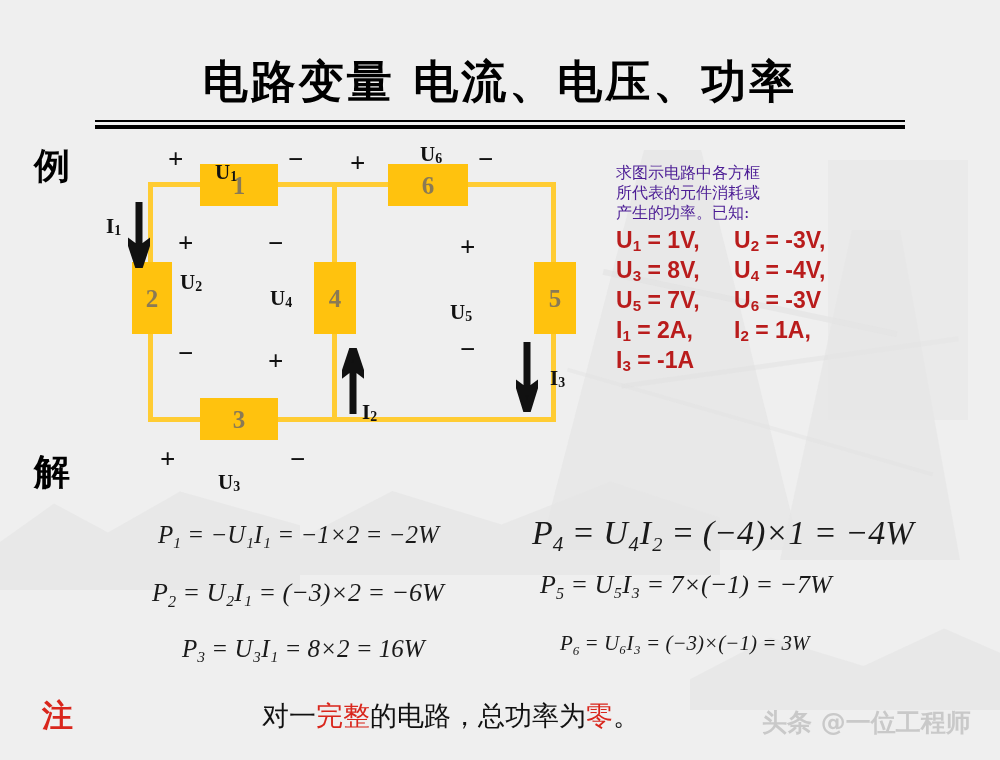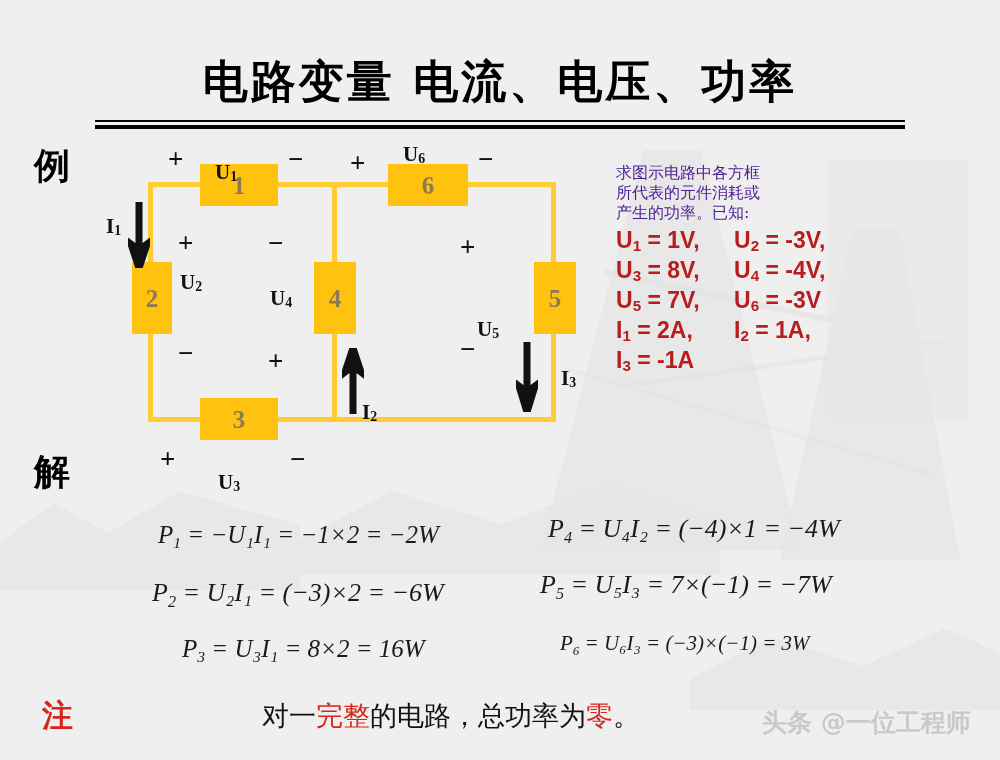--- a/index.html
+++ b/index.html
@@ -184,21 +184,21 @@
   }
   .eq sub {
     font-size: 0.62em;
     font-style: italic;
     vertical-align: -0.35em;
   }
 
   #eq-p1 { left: 158px; top: 521px; font-size: 25px; }
   #eq-p2 { left: 152px; top: 578px; font-size: 26px; }
   #eq-p3 { left: 182px; top: 635px; font-size: 25px; }
-  #eq-p4 { left: 548px; top: 514px; font-size: 26px; }
+  #eq-p4 { left: 532px; top: 514px; font-size: 34px; }
   #eq-p5 { left: 540px; top: 570px; font-size: 26px; }
   #eq-p6 { left: 560px; top: 631px; font-size: 21px; }
 
   
   #note-mark {
     position: absolute;
     left: 42px;
     top: 695px;
     font-family: "DejaVu Sans", "Liberation Sans", sans-serif;
     font-weight: bold;
@@ -297,30 +297,30 @@
 
     <div class="sign" style="left:350px; top:94px;">+</div>
     <div class="sign" style="left:350px; top:196px;">−</div>
 
     <div class="sign" style="left:50px; top:306px;">+</div>
     <div class="sign" style="left:180px; top:306px;">−</div>
 
     <div class="ulabel" style="left:105px; top:22px;">
       <span>U</span><sub>1</sub>
     </div>
-    <div class="ulabel" style="left:293px; top:4px;">
+    <div class="ulabel" style="left:310px; top:4px;">
       <span>U</span><sub>6</sub>
     </div>
     <div class="ulabel" style="left:70px; top:132px;">
       <span>U</span><sub>2</sub>
     </div>
     <div class="ulabel" style="left:160px; top:148px;">
       <span>U</span><sub>4</sub>
     </div>
-    <div class="ulabel" style="left:340px; top:179px;margin-left:27px;">
+    <div class="ulabel" style="left:340px; top:162px;">
       <span>U</span><sub>5</sub>
     </div>
     <div class="ulabel" style="left:108px; top:332px;">
       <span>U</span><sub>3</sub>
     </div>
 
     <svg class="arrow" style="left:18px; top:62px;" width="22" height="66" viewBox="0 0 22 66">
       <path d="M11 0 L11 48 M11 66 L3 42 L11 48 L19 42 Z" fill="#111" stroke="#111" stroke-width="7"></path>
     </svg>
     <div class="ilabel" style="left:-4px; top:76px;">
@@ -330,21 +330,21 @@
     <svg class="arrow" style="left:232px; top:208px;" width="22" height="66" viewBox="0 0 22 66">
       <path d="M11 66 L11 18 M11 0 L3 24 L11 18 L19 24 Z" fill="#111" stroke="#111" stroke-width="7"></path>
     </svg>
     <div class="ilabel" style="left:252px; top:238px;margin-top:24px;">
       <span>I</span><sub>2</sub>
     </div>
 
     <svg class="arrow" style="left:406px; top:202px;" width="22" height="70" viewBox="0 0 22 70">
       <path d="M11 0 L11 50 M11 70 L3 44 L11 50 L19 44 Z" fill="#111" stroke="#111" stroke-width="7"></path>
     </svg>
-    <div class="ilabel" style="left:451px; top:228px;">
+    <div class="ilabel" style="left:440px; top:228px;">
       <span>I</span><sub>3</sub>
     </div>
   </div>
 
   <div id="problem">
     <div class="prob-cn">求图示电路中各方框</div>
     <div class="prob-cn">所代表的元件消耗或</div>
     <div class="prob-cn">产生的功率。已知:</div>
 
     <div class="prob-given" style="margin-top:4px;">

